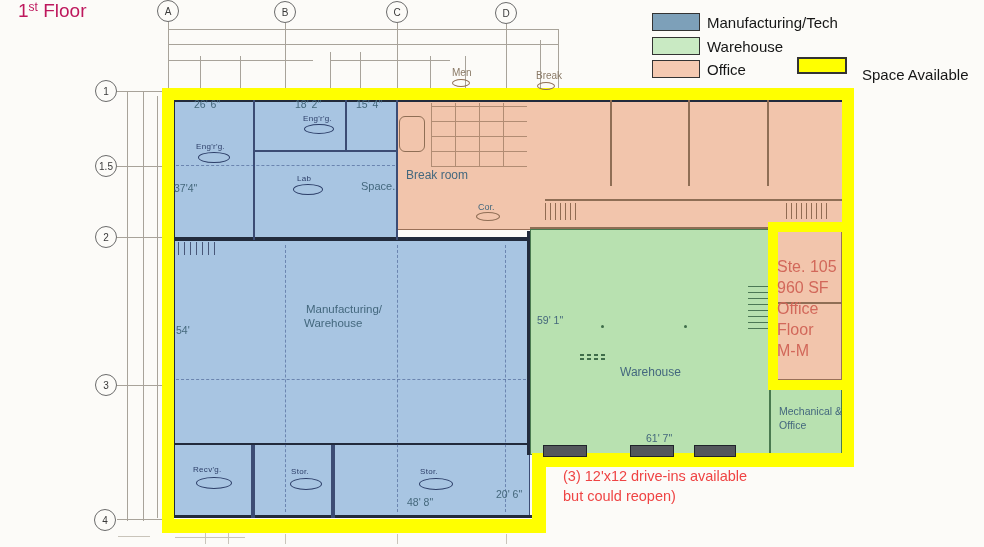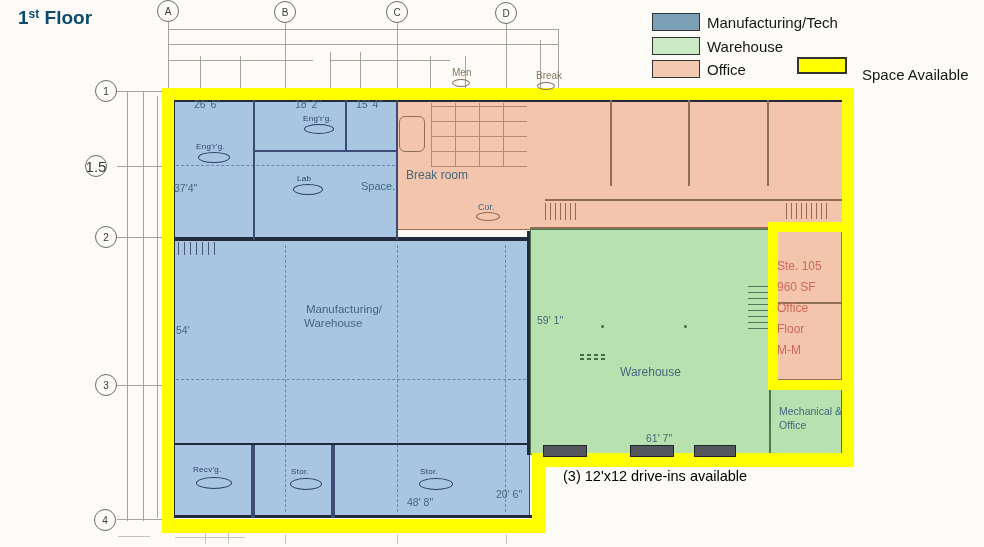--- a/index.html
+++ b/index.html
@@ -43,27 +43,27 @@
   .vline{position:absolute;background:#a8a39a;width:1px;z-index:0}
   .faint{position:absolute;background:#c9c4ba;z-index:0}
   
   .bubble{position:absolute;width:22px;height:22px;border:1.5px solid #6b6b6b;border-radius:50%;
     background:#fcfbf8;display:flex;align-items:center;justify-content:center;
     font-size:10px;color:#3a3a3a;z-index:6}
   
   .swatch{position:absolute;border:1.5px solid #333;z-index:7}
   .legend-text{position:absolute;font-size:15px;color:#161616;white-space:nowrap;z-index:7}
   
-  #title{position:absolute;left:18px;top:7px;font-size:19px;font-weight:bold;color:#0c4a6e;z-index:7}
+  #title{position:absolute;left:18px;top:0;font-size:19px;font-weight:normal;color:#be185d;z-index:7}
   #title .ord{font-size:12px;position:relative;top:-6px}
   
   #suite105{position:absolute;left:777px;top:256px;width:64px;z-index:6;
-    color:#d2685a;font-size:12px;line-height:21px;white-space:nowrap}
-  
-  #note{position:absolute;left:563px;top:466px;z-index:6;color:#000000;font-size:14.5px;line-height:20px;white-space:nowrap}
+    color:#d2685a;font-size:16px;line-height:21px;white-space:nowrap}
+  
+  #note{position:absolute;left:563px;top:466px;z-index:6;color:#ef4444;font-size:14.5px;line-height:20px;white-space:nowrap}
 </style>
 </head>
 <body>
 
 <div id="stage">
 
   <div id="title">
     <span>1</span><span class="ord">st</span>
     <span>Floor</span>
   </div>
@@ -108,21 +108,21 @@
   <div class="bubble" style="left:157px;top:0px">A</div>
   <div class="bubble" style="left:274px;top:1px">B</div>
   <div class="bubble" style="left:386px;top:1px">C</div>
   <div class="bubble" style="left:495px;top:2px">D</div>
   <div class="vline" style="left:168px;top:22px;height:66px"></div>
   <div class="vline" style="left:285px;top:23px;height:65px"></div>
   <div class="vline" style="left:397px;top:23px;height:65px"></div>
   <div class="vline" style="left:506px;top:24px;height:64px"></div>
 
   <div class="bubble" style="left:95px;top:80px">1</div>
-  <div class="bubble" style="left:85px;top:155px;font-size:15px">1.5</div>
+  <div class="bubble" style="left:95px;top:155px;font-size:10px">1.5</div>
   <div class="bubble" style="left:95px;top:226px">2</div>
   <div class="bubble" style="left:95px;top:374px">3</div>
   <div class="bubble" style="left:94px;top:509px">4</div>
 
   <div class="region r-blue" style="left:172px;top:100px;width:225px;height:140px"></div>
   <div class="region r-blue" style="left:172px;top:240px;width:358px;height:278px"></div>
   <div class="region r-orange" style="left:397px;top:100px;width:448px;height:130px"></div>
   <div class="region r-green" style="left:530px;top:229px;width:240px;height:226px"></div>
   <div class="region r-green" style="left:770px;top:385px;width:72px;height:70px"></div>
   <div class="region r-orange" style="left:775px;top:231px;width:67px;height:149px"></div>
@@ -217,20 +217,21 @@
   <div id="suite105">
     <div>Ste. 105</div>
     <div>960 SF</div>
     <div>Office</div>
     <div>Floor</div>
     <div>M-M</div>
   </div>
 
   <div id="note">
     <div>(3) 12'x12 drive-ins available</div>
+    <div>but could reopen)</div>
   </div>
 
   <div class="faint" style="left:175px;top:537px;width:70px;height:1px"></div>
   <div class="faint" style="left:205px;top:533px;width:1px;height:11px"></div>
   <div class="faint" style="left:228px;top:533px;width:1px;height:11px"></div>
   <div class="faint" style="left:285px;top:534px;width:1px;height:10px"></div>
   <div class="faint" style="left:397px;top:534px;width:1px;height:10px"></div>
   <div class="faint" style="left:506px;top:534px;width:1px;height:10px"></div>
   <div class="faint" style="left:118px;top:536px;width:32px;height:1px"></div>
 

